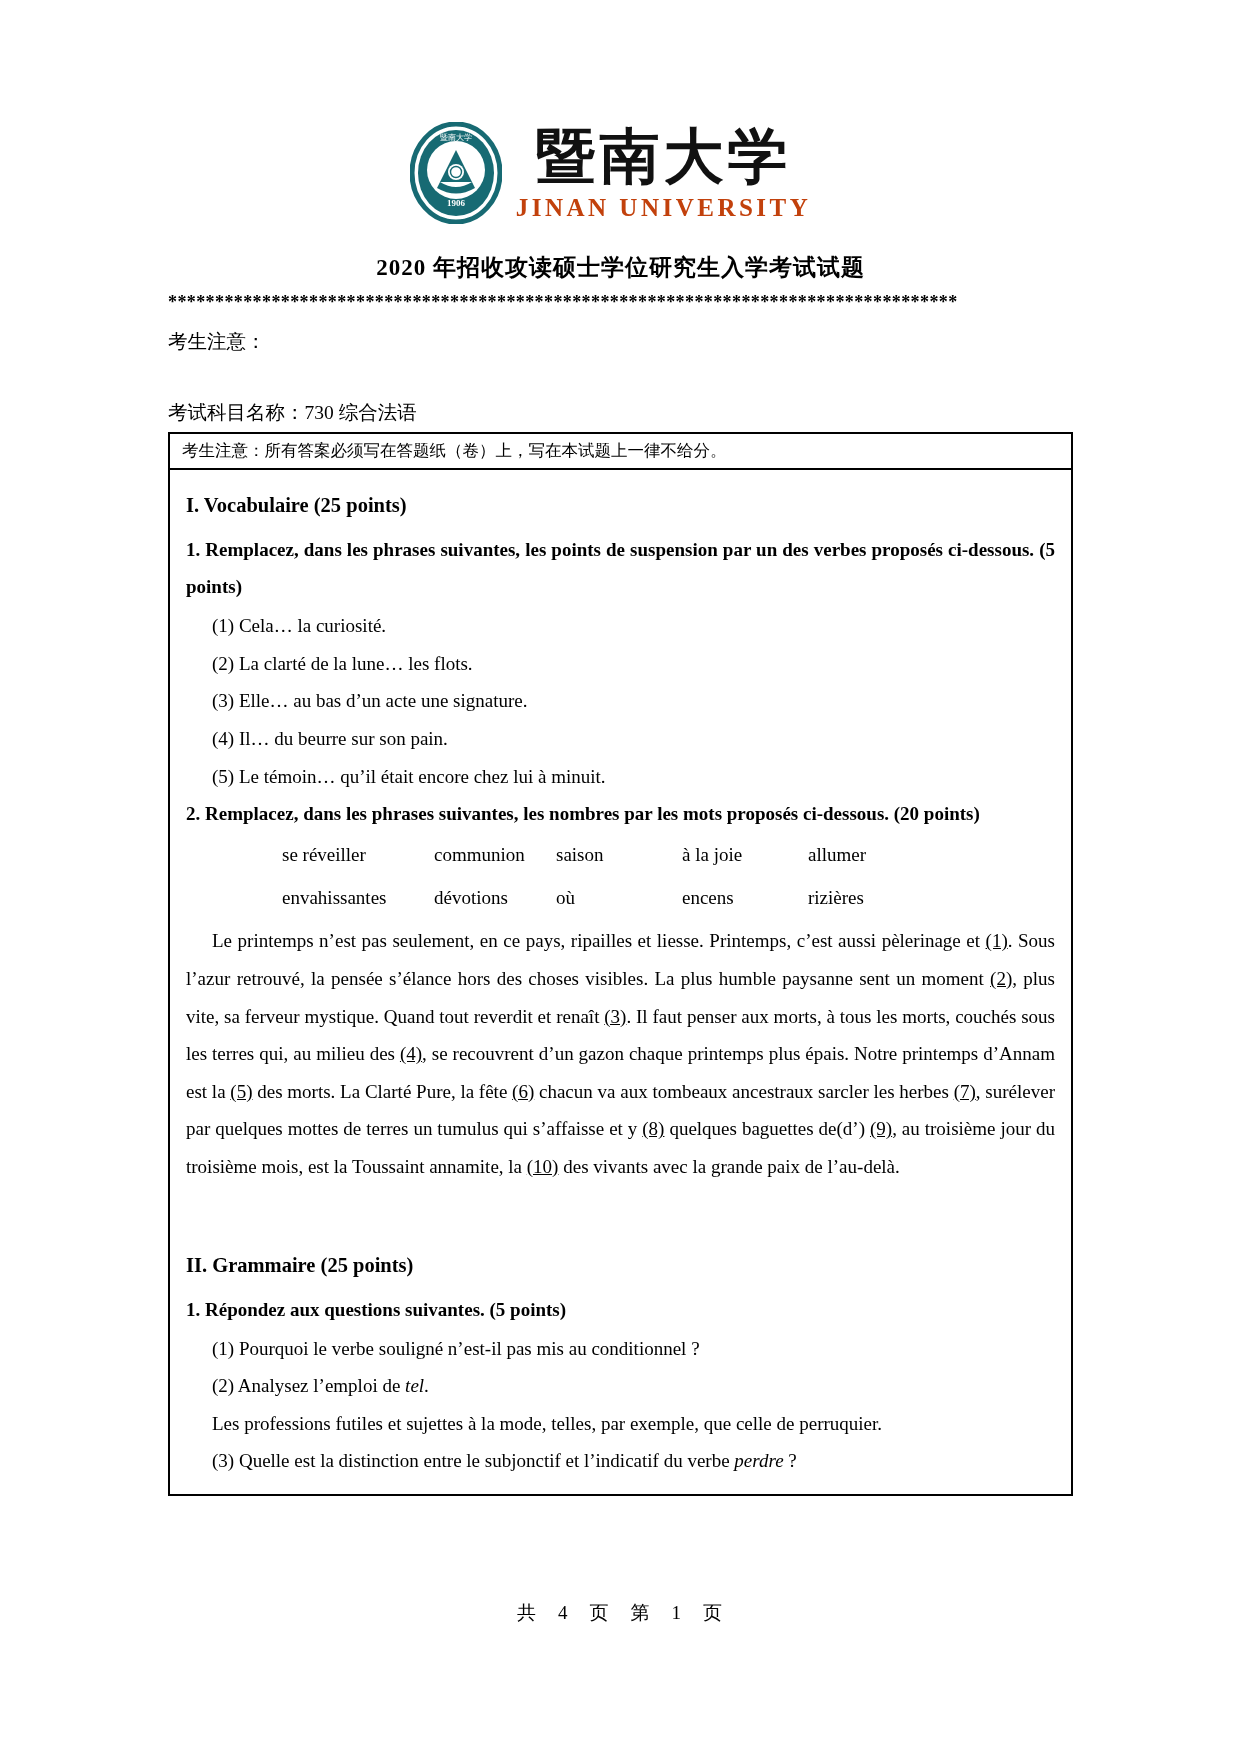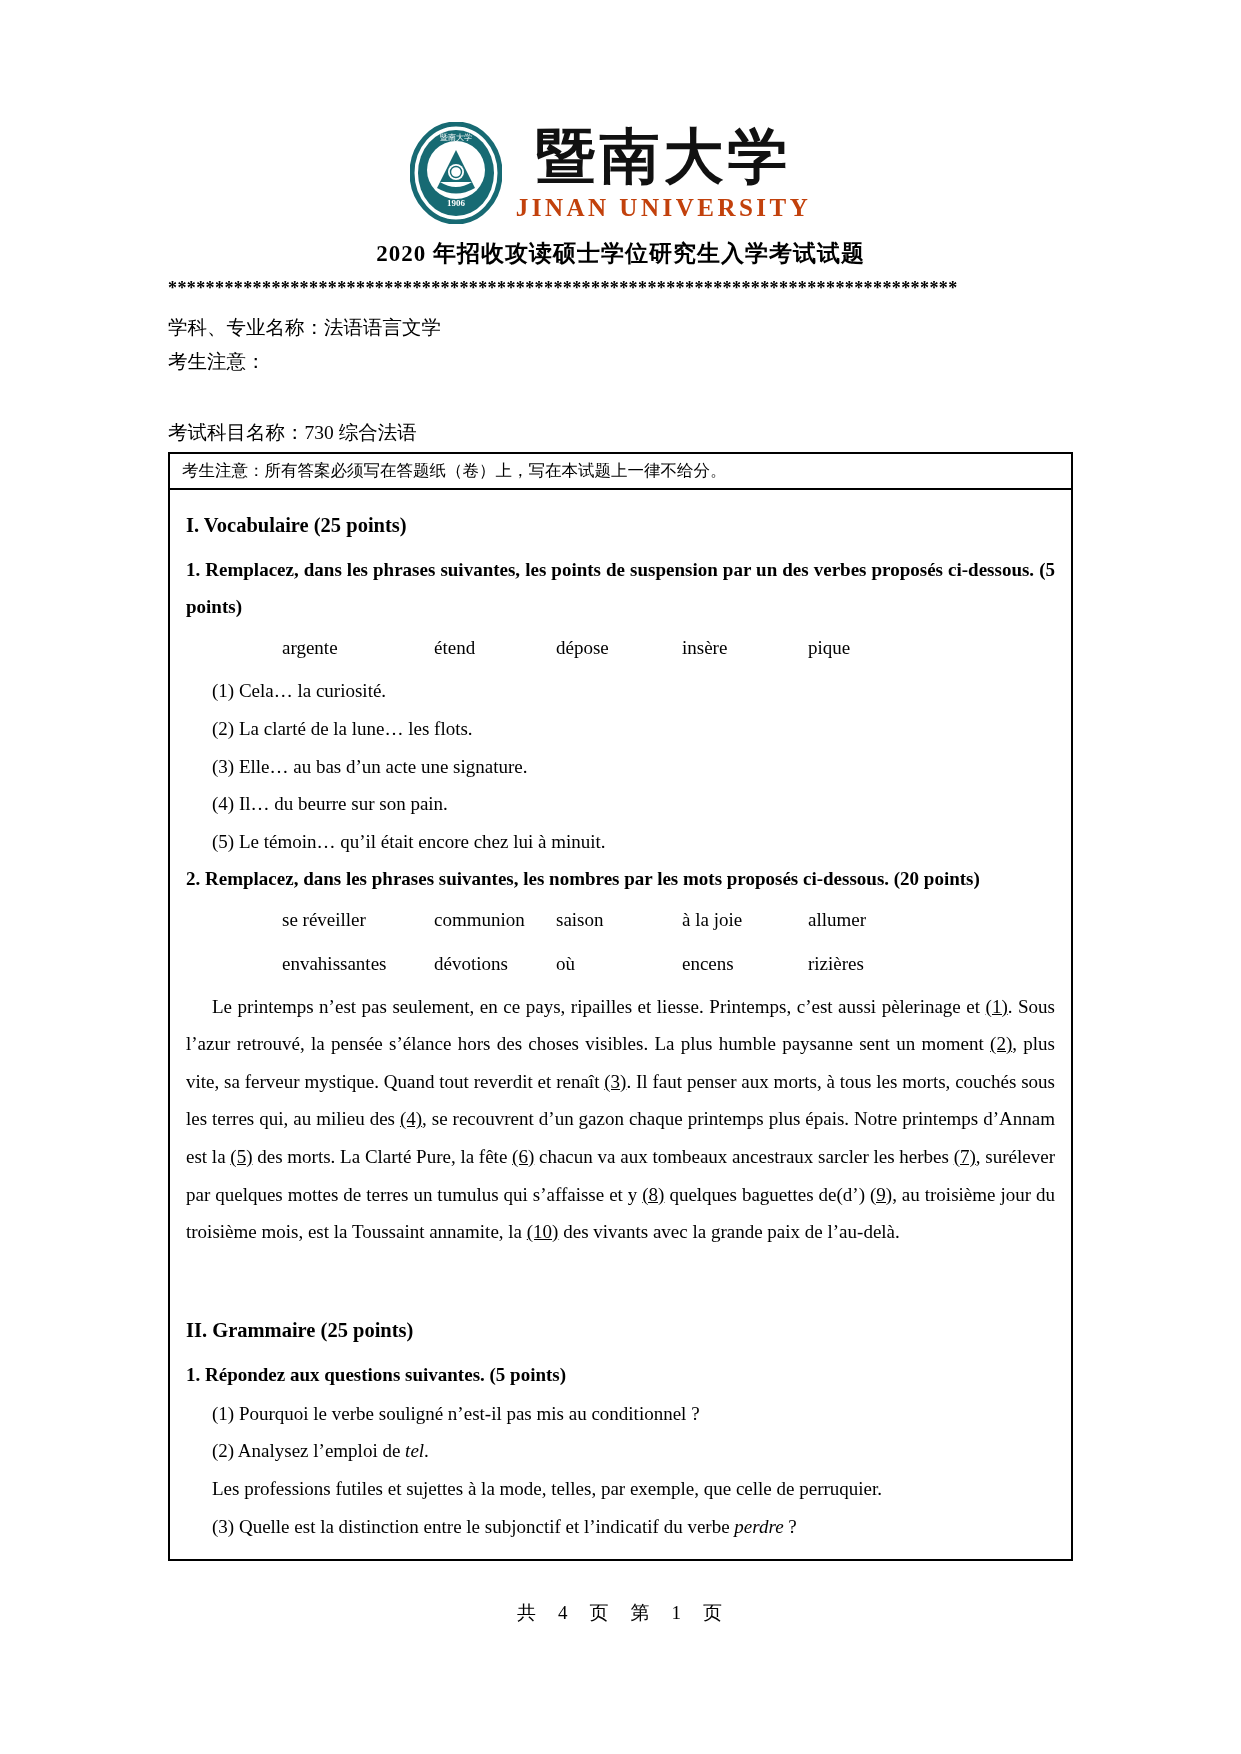--- a/index.html
+++ b/index.html
@@ -63,21 +63,21 @@
     letter-spacing: 3.5px;
     color: #c2410c;
     margin-top: 8px;
   }
 
   .doc-title {
     text-align: center;
     font-size: 23px;
     font-weight: bold;
     letter-spacing: 1px;
-    margin-top: 14px;
+    margin-top: 28px;
   }
 
   .star-rule {
     margin: 10px 0 0 0;
     padding: 0 168px 0 168px;
     font-size: 18px;
     font-weight: bold;
     letter-spacing: 0.4px;
     white-space: nowrap;
     overflow: hidden;
@@ -206,43 +206,35 @@
         <div class="en">JINAN UNIVERSITY</div>
       </div>
     </div>
   </div>
 
   <div class="doc-title">2020 年招收攻读硕士学位研究生入学考试试题</div>
 
   <div class="star-rule">************************************************************************************</div>
 
   <div class="meta">
-    <div>学科、专业名称：法语语言文学</div>
     <div>考生注意：</div>
   </div>
 
   <div class="subject-line">考试科目名称：730 综合法语</div>
 
   <div class="notice-box">
     <div>考生注意：所有答案必须写在答题纸（卷）上，写在本试题上一律不给分。</div>
   </div>
 
   <div class="body-box">
 
     <h2 class="section-title">I. Vocabulaire (25 points)</h2>
 
     <p class="task">1. Remplacez, dans les phrases suivantes, les points de suspension par un des verbes proposés ci-dessous. (5 points)</p>
 
-    <div class="wordbank">
-      <div class="cell wb-w1">argente</div>
-      <div class="cell wb-w2">étend</div>
-      <div class="cell wb-w3">dépose</div>
-      <div class="cell wb-w4">insère</div>
-      <div class="cell wb-w5">pique</div>
-    </div>
 
     <ul class="items">
       <li>(1) Cela… la curiosité.</li>
       <li>(2) La clarté de la lune… les flots.</li>
       <li>(3) Elle… au bas d’un acte une signature.</li>
       <li>(4) Il… du beurre sur son pain.</li>
       <li>(5) Le témoin… qu’il était encore chez lui à minuit.</li>
     </ul>
 
     <p class="task">2. Remplacez, dans les phrases suivantes, les nombres par les mots proposés ci-dessous. (20 points)</p>

